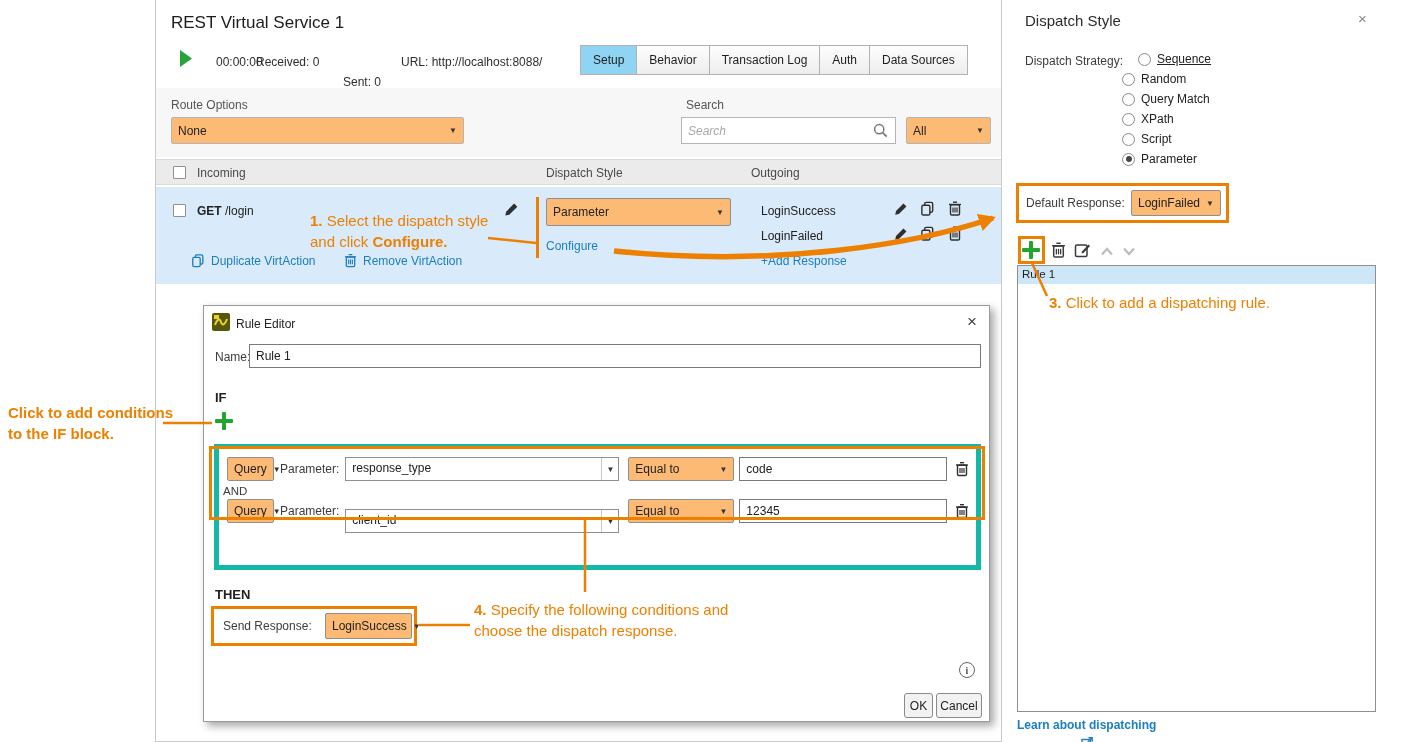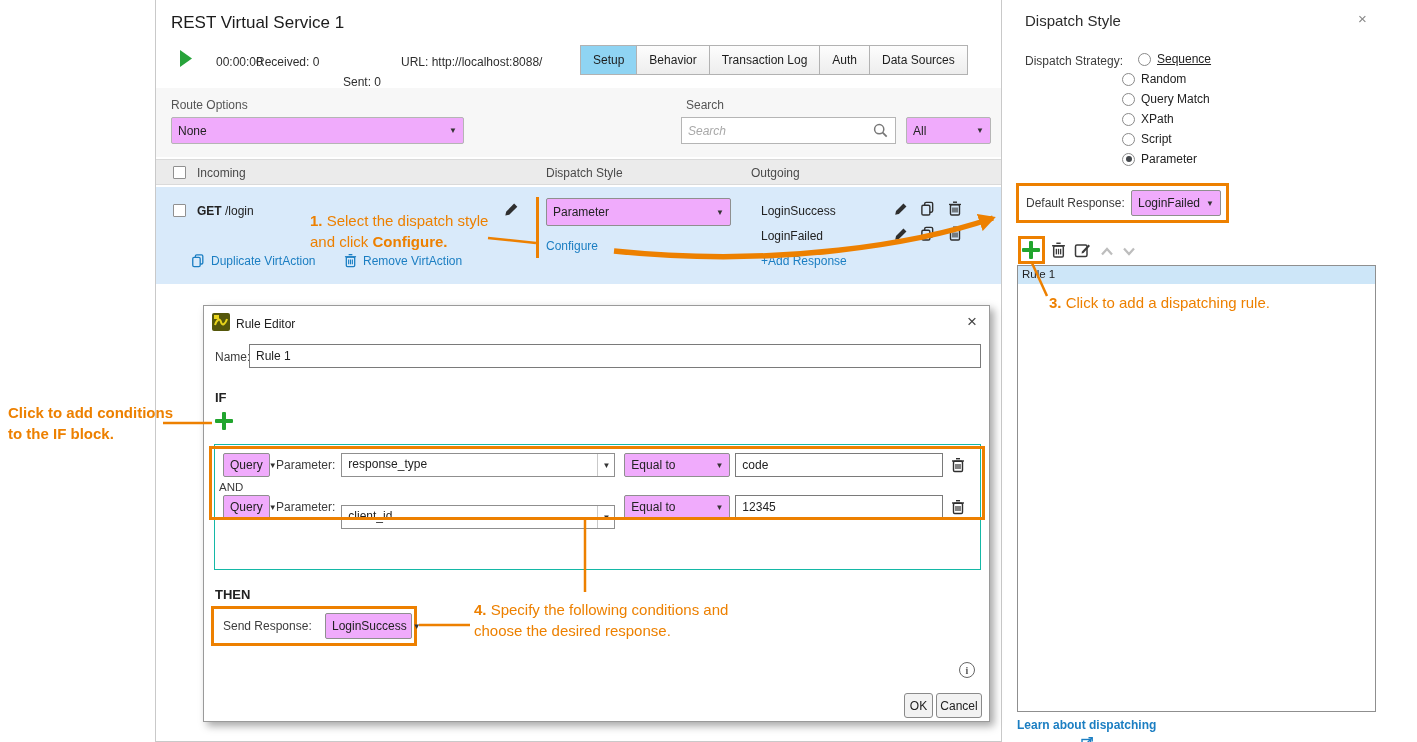--- a/index.html
+++ b/index.html
@@ -4,21 +4,21 @@
 <style>
   * { margin:0; padding:0; box-sizing:border-box; }
   html,body { width:1417px; height:742px; background:#ffffff;
               font-family:"Liberation Sans", sans-serif; color:#222; overflow:hidden; }
   .screen { position:relative; width:1417px; height:742px; background:#fff; }
 
   
   .abs { position:absolute; }
   .lbl { font-size:12px; color:#3c3c3c; white-space:nowrap; }
   .link { color:#1b7ec2; font-size:12px; cursor:pointer; white-space:nowrap; text-decoration:none; }
-  .select { background:#f0abfc; border:1px solid #8f8f8f; border-radius:2px; display:flex;
+  .select { background:#fdba74; border:1px solid #8f8f8f; border-radius:2px; display:flex;
             align-items:center; justify-content:space-between; padding:0 6px; font-size:12px; }
   .select .arr { font-size:8px; color:#333; margin-left:6px; }
   .combo { background:#fff; border:1px solid #8f8f8f; display:flex; align-items:stretch; font-size:12px; }
   .combo .txt { flex:1; padding:3px 6px; white-space:nowrap; overflow:hidden; }
   .combo .arrbox { width:17px; display:flex; align-items:center; justify-content:center;
                    border-left:1px solid #c9c9c9; font-size:8px; color:#333; }
   input.textbox { border:1px solid #8f8f8f; font-size:12px; padding:2px 6px;
                   font-family:"Liberation Sans", sans-serif; color:#222; background:#fff; }
   input.textbox::placeholder { color:#a8a8a8; font-style:italic; }
   .checkbox { width:13px; height:13px; border:1.5px solid #909090; background:#fff; border-radius:1px; }
@@ -45,21 +45,21 @@
   .grid-head { position:absolute; left:0; top:159px; width:100%; height:26px; background:#ebebeb;
                border-top:1px solid #dadada; border-bottom:1px solid #dadada; }
   .vs-row { position:absolute; left:0; top:187px; width:100%; height:97px; background:#d9eafa; }
 
   
   .dialog { position:absolute; left:203px; top:305px; width:787px; height:417px; background:#fff;
             border:1px solid #9a9a9a; box-shadow:4px 4px 8px rgba(0,0,0,0.35); z-index:2; }
   .dlg-title { position:absolute; left:32px; top:11px; font-size:12px; color:#222; }
   .dlg-close { position:absolute; right:12px; top:6px; font-size:17px; color:#444; cursor:pointer; }
   .blk-lbl { font-weight:700; font-size:13px; color:#222; }
-  .cond-box { position:absolute; left:10px; top:138px; width:767px; height:126px; border:1px solid #14b8a6; }
+  .cond-box { position:absolute; left:10px; top:138px; width:767px; height:126px; border:5px solid #14b8a6; }
   .cond-row { position:absolute; height:24px; display:flex; align-items:center; }
   .btn { background:#f2f2f2; border:1px solid #8a8a8a; border-radius:3px; font-size:12px;
          padding:4px 8px; color:#222; cursor:pointer; font-family:"Liberation Sans", sans-serif; }
   .info-icon { position:absolute; width:16px; height:16px; border:1.5px solid #666; border-radius:50%;
                display:flex; align-items:center; justify-content:center; font-size:10px; font-weight:700;
                color:#555; font-family:"Liberation Serif", serif; cursor:pointer; }
 
   
   .right-panel { position:absolute; left:1003px; top:0; width:414px; height:742px; background:#fff; z-index:1; }
   .rp-title { position:absolute; left:22px; top:12px; font-size:15px; color:#2b2b2b; }
@@ -397,21 +397,21 @@
     <div><span>and click </span><b>Configure</b><b>.</b></div>
   </div>
 
   <div class="ann bold" style="left:8px; top:402px; z-index:6;">
     <div>Click to add conditions</div>
     <div>to the IF block.</div>
   </div>
 
   <div class="ann" style="left:474px; top:599px; z-index:6;">
     <div><b>4.</b><span> Specify the following conditions and</span></div>
-    <div>choose the desired response.</div>
+    <div>choose the dispatch response.</div>
   </div>
 
   <svg class="overlay" width="1417" height="742" viewBox="0 0 1417 742">
     <defs>
       <marker id="ah" markerUnits="userSpaceOnUse" markerWidth="22" markerHeight="20" refX="14" refY="9" orient="auto">
         <path d="M0,0 L17,9 L0,18 Z" fill="#ED8000"></path>
       </marker>
     </defs>
     <line x1="488" y1="238" x2="536" y2="243" stroke="#ED8000" stroke-width="2.5"></line>
     <line x1="537.5" y1="197" x2="537.5" y2="258" stroke="#ED8000" stroke-width="3"></line>

